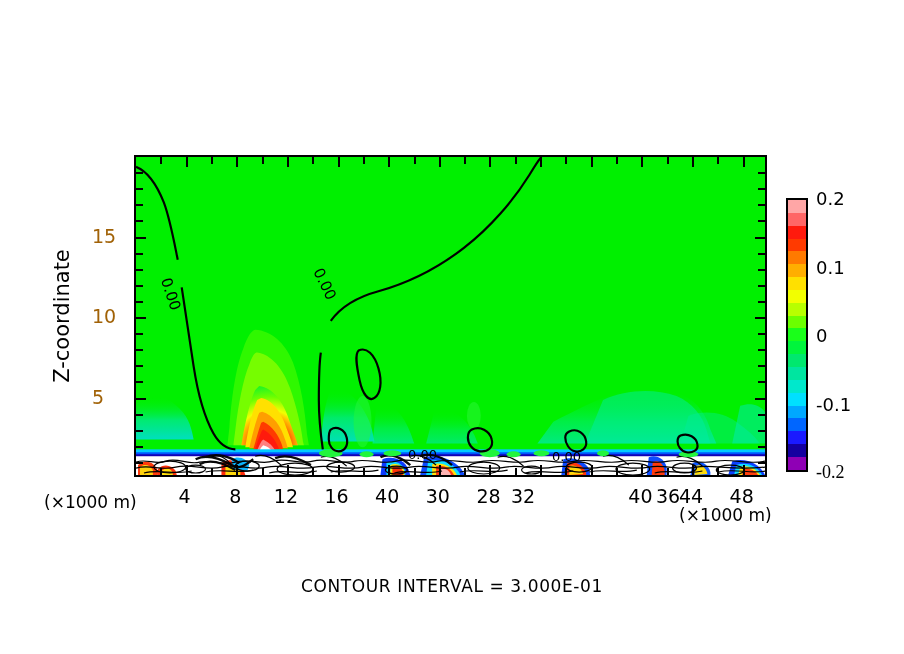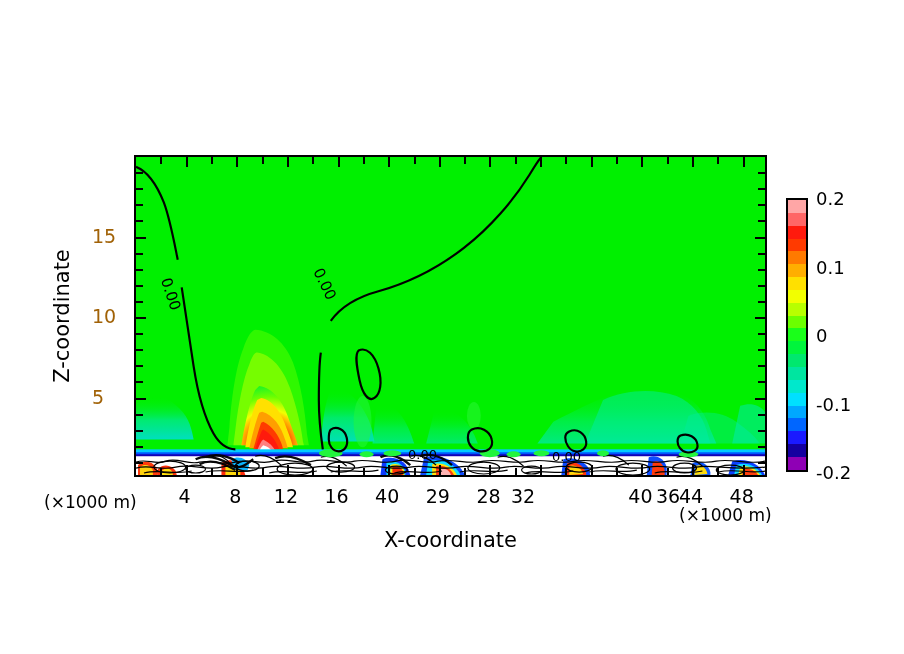--- a/index.html
+++ b/index.html
@@ -381,39 +381,39 @@
         <div class="tick tick-y-right" style="top: 15.1px;"></div>
       </div>
   </div>
 
   <div id="xlabels-host">
       <div class="xtlabel" style="left: 184.64px; top: 485px;">4</div>
       <div class="xtlabel" style="left: 235.28px; top: 485px;">8</div>
       <div class="xtlabel" style="left: 285.92px; top: 485px;">12</div>
       <div class="xtlabel" style="left: 336.56px; top: 485px;">16</div>
       <div class="xtlabel" style="left: 387.2px; top: 485px;">40</div>
-      <div class="xtlabel" style="left: 437.84px; top: 485px;">29</div>
+      <div class="xtlabel" style="left: 437.84px; top: 485px;">30</div>
       <div class="xtlabel" style="left: 488.48px; top: 485px;">28</div>
       <div class="xtlabel" style="left: 523px; top: 485px;">32</div>
       <div class="xtlabel" style="left: 624px; top: 485px; margin-left: 44px;">36</div>
       <div class="xtlabel" style="left: 640.4px; top: 485px;">40</div>
       <div class="xtlabel" style="left: 691.04px; top: 485px;">44</div>
       <div class="xtlabel" style="left: 741.68px; top: 485px;">48</div>
     </div>
   <div id="ylabels-host">
       <div class="ytlabel" style="left: 92px; width: 32px; top: 396.5px;">5</div>
       <div class="ytlabel" style="left: 92px; width: 32px; top: 316px;">10</div>
       <div class="ytlabel" style="left: 92px; width: 32px; top: 235.5px;">15</div>
     </div>
 
-  <div class="axis-title-x">X-coordinate</div>
   <div class="axis-title-y">Z-coordinate</div>
   <div class="unit-left">(×1000 m)</div>
   <div class="unit-right">(×1000 m)</div>
 
+  <div class="caption">CONTOUR INTERVAL = 3.000E-01</div>
 
   <div class="cbar" id="cbar">
       <div class="cbar-band" style="background: rgb(255, 166, 166); height: 4.7619%;"></div>
       <div class="cbar-band" style="background: rgb(255, 102, 102); height: 4.7619%;"></div>
       <div class="cbar-band" style="background: rgb(255, 26, 13); height: 4.7619%;"></div>
       <div class="cbar-band" style="background: rgb(255, 58, 0); height: 4.7619%;"></div>
       <div class="cbar-band" style="background: rgb(255, 122, 0); height: 4.7619%;"></div>
       <div class="cbar-band" style="background: rgb(255, 174, 0); height: 4.7619%;"></div>
       <div class="cbar-band" style="background: rgb(255, 224, 0); height: 4.7619%;"></div>
       <div class="cbar-band" style="background: rgb(242, 255, 0); height: 4.7619%;"></div>
@@ -429,16 +429,16 @@
       <div class="cbar-band" style="background: rgb(0, 102, 255); height: 4.7619%;"></div>
       <div class="cbar-band" style="background: rgb(26, 26, 255); height: 4.7619%;"></div>
       <div class="cbar-band" style="background: rgb(20, 0, 160); height: 4.7619%;"></div>
       <div class="cbar-band" style="background: rgb(143, 0, 181); height: 4.7619%;"></div>
     </div>
   <div id="cbar-labels-host">
       <div class="cbar-label" style="top: 198px;">0.2</div>
       <div class="cbar-label" style="top: 266.5px;">0.1</div>
       <div class="cbar-label" style="top: 335px;">0</div>
       <div class="cbar-label" style="top: 403.5px;">-0.1</div>
-      <div class="cbar-label" style="top: 472px;">-0.2</div>
+      <div class="cbar-label" style="top: 472px; font-family: Liberation Serif, serif;">-0.2</div>
     </div>
 
 </div>
 
 </body></html>

